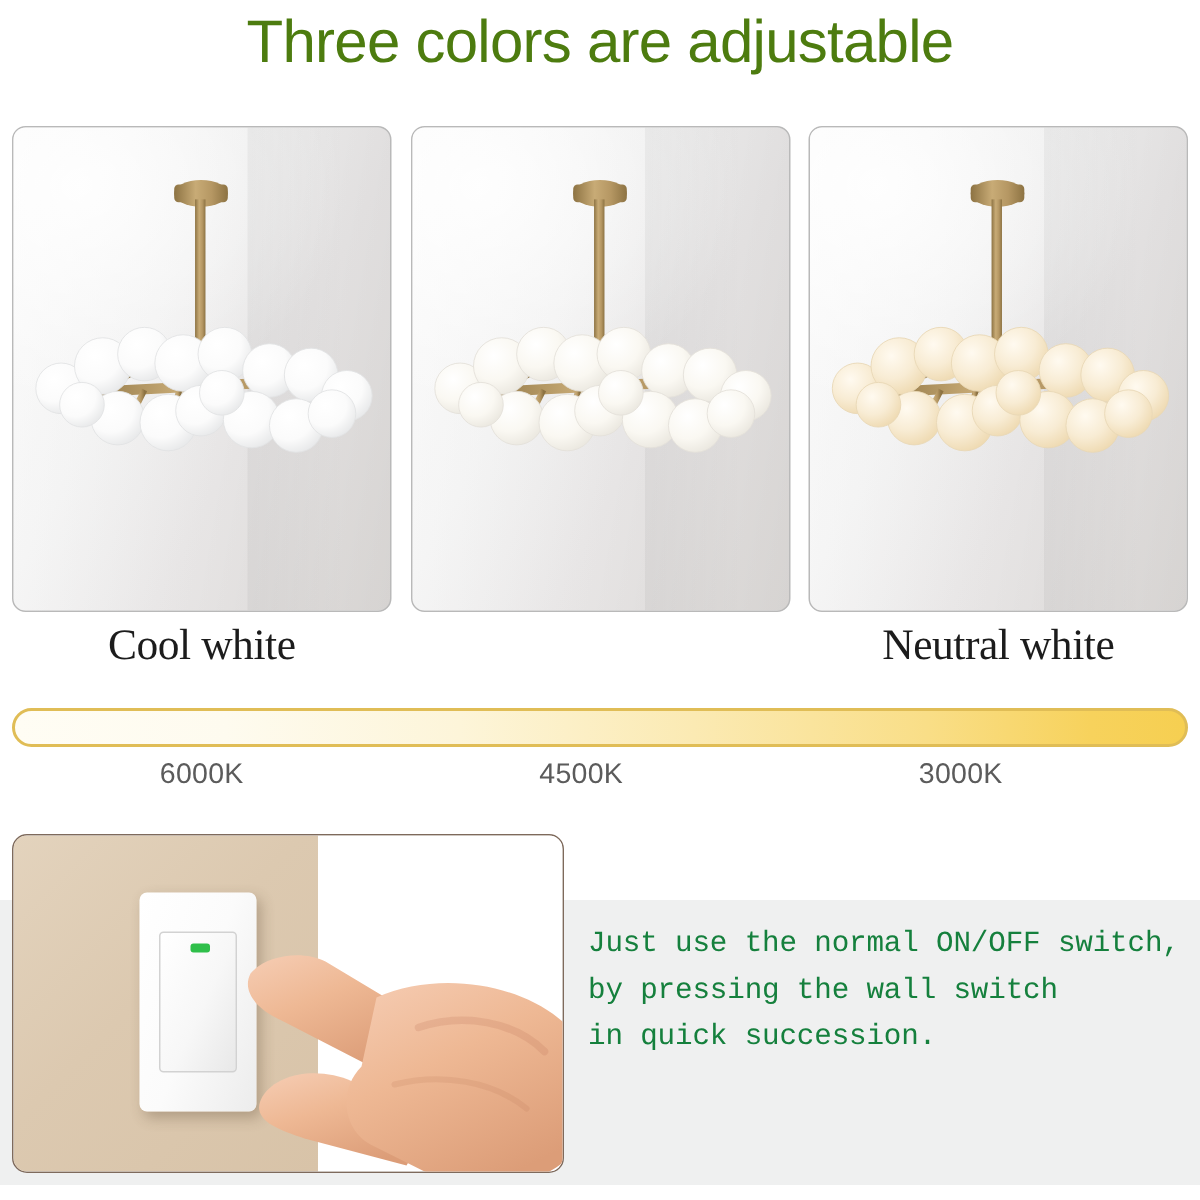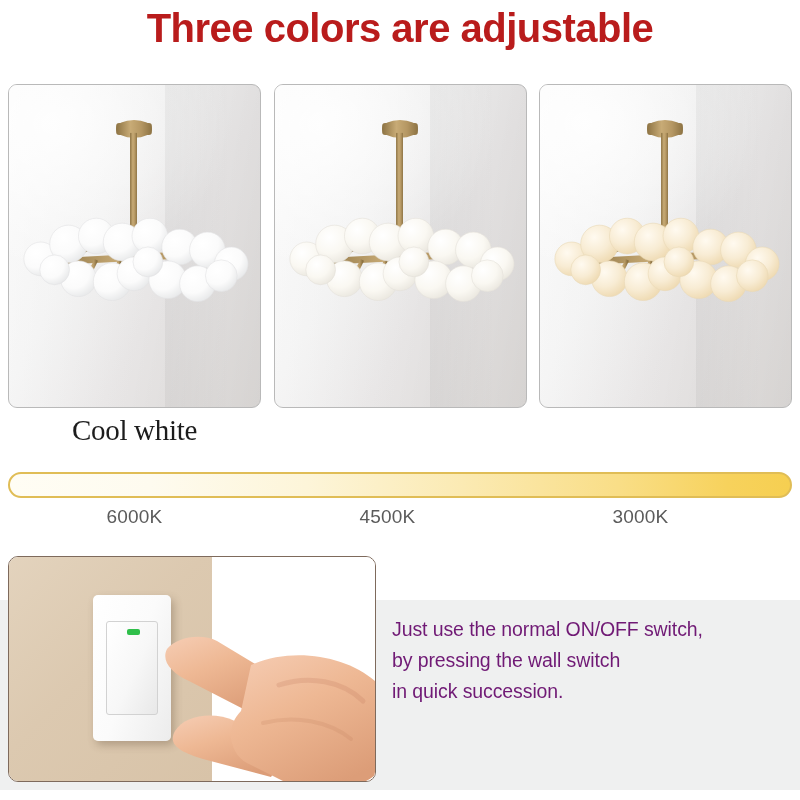--- a/index.html
+++ b/index.html
@@ -17,23 +17,23 @@
   }
 
   
   .page-title {
     position: absolute;
     top: 6px;
     left: 0;
     width: 800px;
     text-align: center;
     font-size: 40px;
-    font-weight: 700;
+    font-weight: 400;
     letter-spacing: -0.5px;
-    color: #b91c1c;
+    color: #4d7c0f;
     white-space: nowrap;
   }
 
   
   .panel-row {
     position: absolute;
     top: 84px;
     left: 8px;
     width: 784px;
     height: 324px;
@@ -205,22 +205,23 @@
     height: 170px;
   }
 
   .instruction-text {
     position: absolute;
     left: 392px;
     top: 614px;
     width: 400px;
     font-size: 19.5px;
     line-height: 31px;
-    color: #701a75;
+    color: #15803d;
     letter-spacing: -0.1px;
+    font-family: Liberation Mono, monospace;
   }
   .instruction-text div { white-space: nowrap; }
 </style>
 </head>
 <body>
 
 <div class="page-title">Three colors are adjustable</div>
 
 <div class="panel-row">
 
@@ -389,20 +390,21 @@
         <circle cx="214" cy="192" r="16"></circle>
         <circle cx="46" cy="186" r="15"></circle>
         <circle cx="140" cy="178" r="15"></circle>
       </g>
     </svg>
   </div>
 </div>
 
 <div class="label-row">
   <div class="color-label">Cool white</div>
+  <div class="color-label">Neutral white</div>
 </div>
 
 <div class="temp-bar"></div>
 
 <div class="kelvin-row">
   <div class="kelvin-label">6000K</div>
   <div class="kelvin-label">4500K</div>
   <div class="kelvin-label">3000K</div>
 </div>
 

